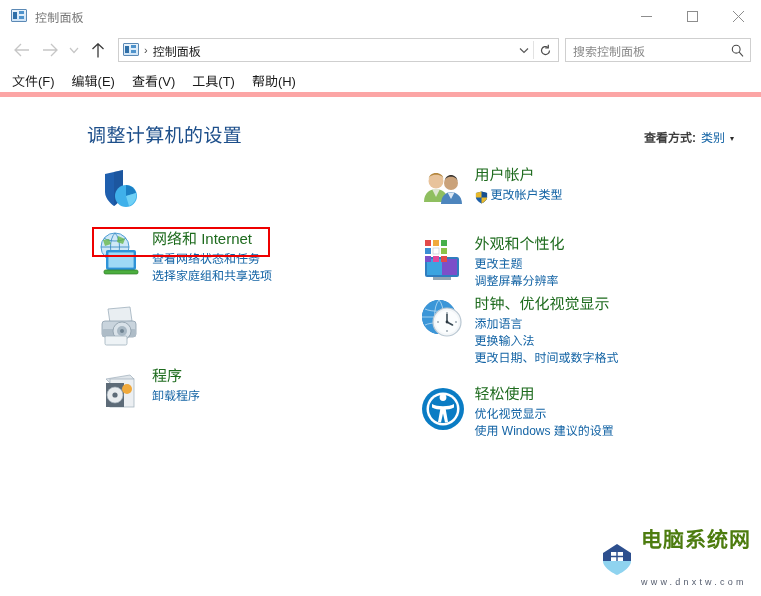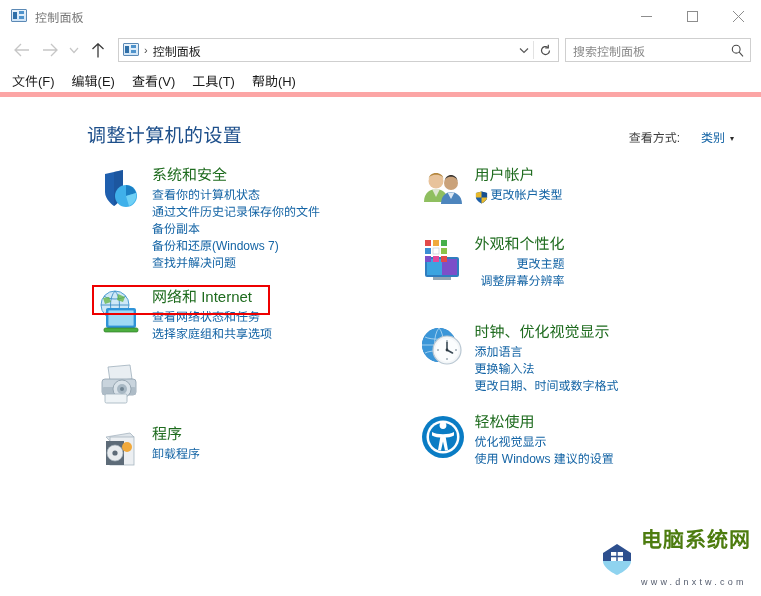--- a/index.html
+++ b/index.html
@@ -221,22 +221,22 @@
     flex: 1 1 auto;
   }
   .viewby {
     display: flex;
     align-items: baseline;
     gap: 5px;
     font-size: 12px;
     padding-right: 13px;
     white-space: nowrap;
   }
-  .viewby-label { color: #3d3d3d; }
-  .viewby-value { color: #1464a5; margin-left: 16px; }
+  .viewby-label { color: #3d3d3d; font-weight: bold; }
+  .viewby-value { color: #1464a5; }
   .viewby-caret {
     font-size: 8px;
     color: #2b2b2b;
     position: relative;
     top: -1px;
   }
 
   .categories {
     display: flex;
     padding: 18px 0 0 0;
@@ -458,28 +458,20 @@
       <div class="category">
         <div class="cat-icon">
           <svg class="icon-art" viewBox="0 0 48 48">
             <path d="M9 8 L27 4 L27 26 C27 34 18 40 18 40 C18 40 9 34 9 26 Z" fill="#1f5fae"></path>
             <path d="M27 4 L27 26 C27 34 18 40 18 40 L18 6 Z" fill="#194f93" opacity="0.55"></path>
             <circle cx="30" cy="30" r="11" fill="#3fb0ea"></circle>
             <path d="M30 30 L30 19 A11 11 0 0 1 40 27 Z" fill="#1b7fc4"></path>
             <path d="M30 30 L40 27 A11 11 0 0 1 33 40 Z" fill="#6fd0f5"></path>
           </svg>
         </div>
-        <div class="cat-body">
-          <div class="cat-title">系统和安全</div>
-          <a class="cat-link">查看你的计算机状态</a>
-          <a class="cat-link">通过文件历史记录保存你的文件</a>
-          <a class="cat-link">备份副本</a>
-          <a class="cat-link">备份和还原(Windows 7)</a>
-          <a class="cat-link">查找并解决问题</a>
-        </div>
       </div>
 
       <div class="category" style="margin-bottom:17px;">
         <div class="cat-icon">
           <svg class="icon-art" viewBox="0 0 48 48">
             <circle cx="19" cy="17" r="14" fill="#cfe8f7"></circle>
             <circle cx="19" cy="17" r="14" fill="none" stroke="#4f9ed4" stroke-width="1"></circle>
             <path d="M5 17 H33 M19 3 C13 9 13 25 19 31 M19 3 C25 9 25 25 19 31 M8 8 C13 12 25 12 30 8 M8 26 C13 22 25 22 30 26" fill="none" stroke="#3f8ec4" stroke-width="0.9"></path>
             <path d="M7 10 L13 9 L15 14 L9 16 Z M22 6 L29 9 L27 14 L21 12 Z M10 21 L17 20 L18 26 L12 27 Z M24 20 L30 22 L27 27 L23 25 Z" fill="#63b43f" opacity="0.75"></path>
             <rect x="10" y="20" width="30" height="20" rx="2" fill="#2f93d8"></rect>
@@ -554,21 +546,21 @@
                 <path d="M7 0.6 L13 2.2 L13 7 C13 10.6 7 13.4 7 13.4 Z" fill="#17508f"></path>
                 <path d="M1 2.2 L7 0.6 L7 6.9 L1 6.9 Z" fill="#e8b92c"></path>
                 <path d="M7 6.9 L13 6.9 L13 7 C13 10.6 7 13.4 7 13.4 Z" fill="#e8b92c"></path>
               </svg>
             </span>
             <span>更改帐户类型</span>
           </a>
         </div>
       </div>
 
-      <div class="category" style="margin-bottom:32px;text-align:right;">
+      <div class="category" style="margin-bottom:4px;">
         <div class="cat-icon">
           <svg class="icon-art" viewBox="0 0 48 48">
             <rect x="6" y="22" width="34" height="20" rx="2" fill="#2f7dbf"></rect>
             <rect x="8" y="24" width="30" height="16" fill="#7c4fc9"></rect>
             <rect x="8" y="24" width="15" height="16" fill="#3ba4e0"></rect>
             <rect x="14" y="42" width="18" height="3" fill="#93a6b3"></rect>
             <g>
               <rect x="6" y="5" width="6" height="6" fill="#e24a4a"></rect>
               <rect x="14" y="5" width="6" height="6" fill="#f0a93c"></rect>
               <rect x="22" y="5" width="6" height="6" fill="#46b04a"></rect>

